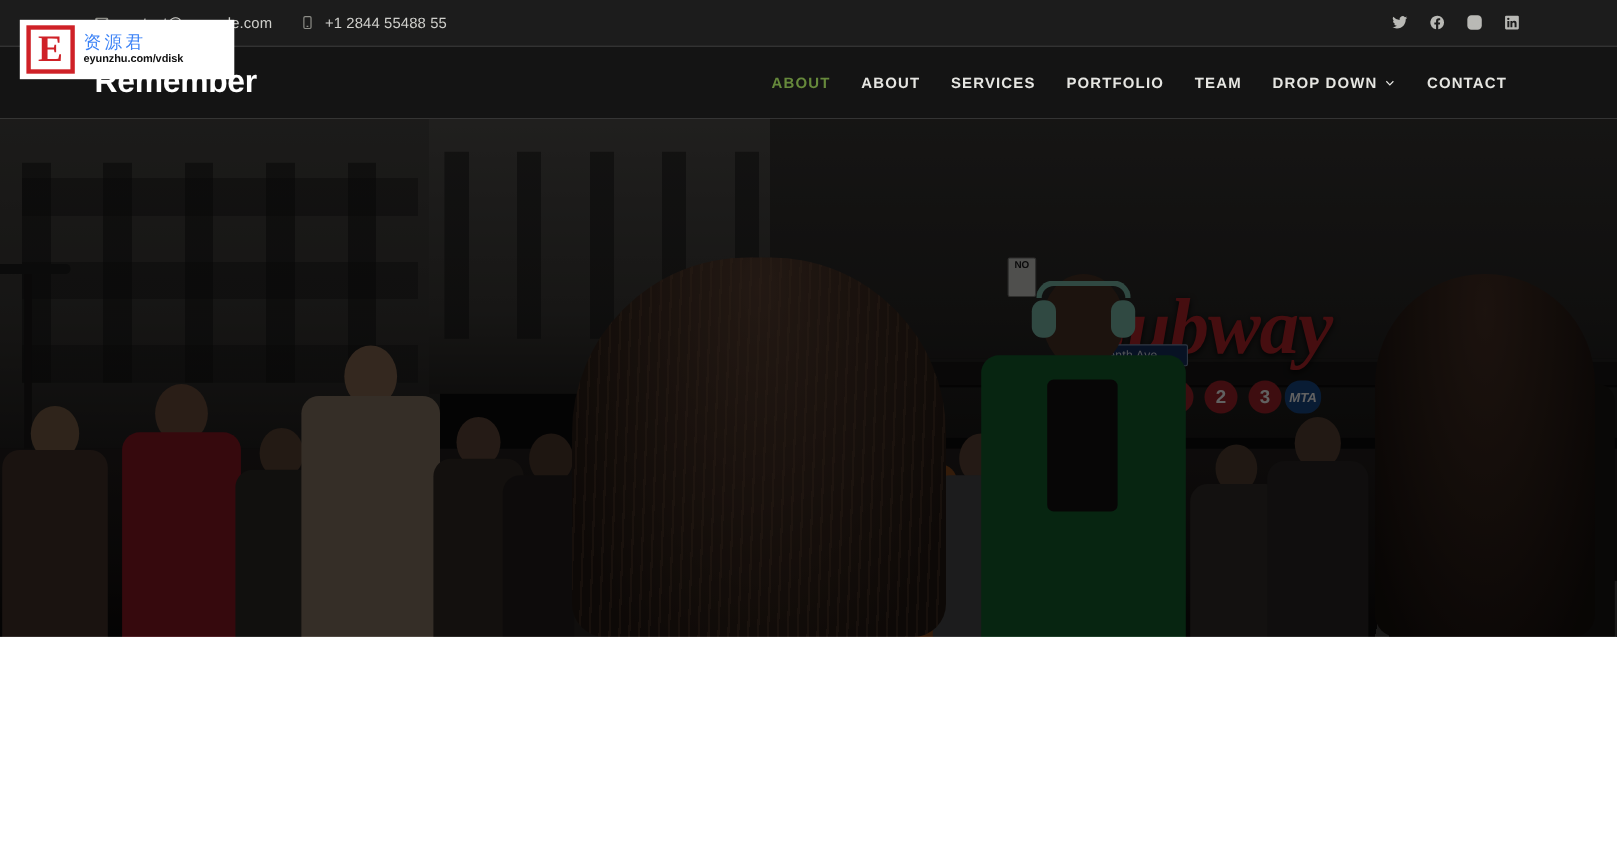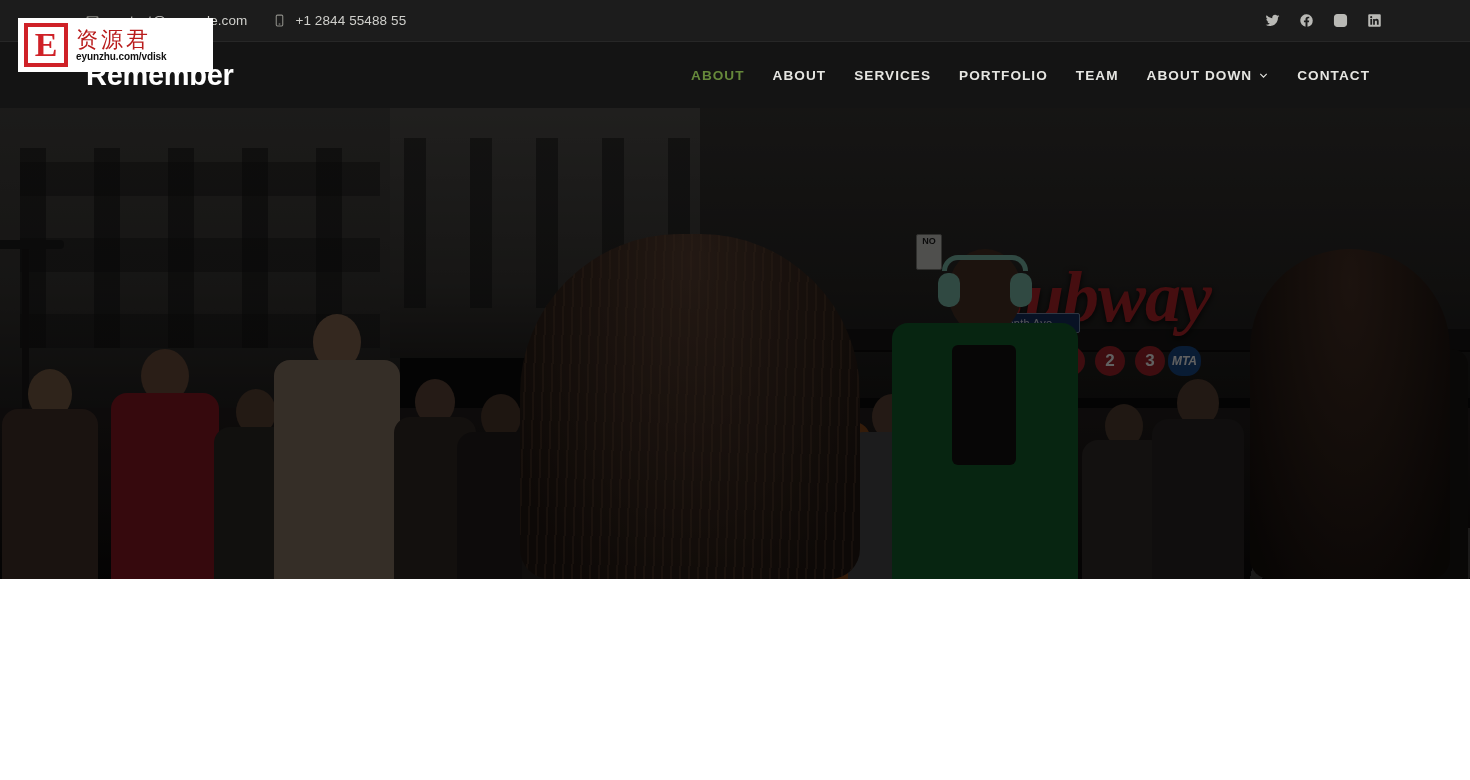--- a/index.html
+++ b/index.html
@@ -242,21 +242,21 @@
   .wm-logo {
     width:44px; height:44px; background:#ffffff; border:4px solid #cf2127;
     display:flex; align-items:center; justify-content:center; flex:0 0 auto;
   }
   .wm-logo span {
     color:#cf2127; font-family:"Liberation Serif", serif;
     font-size:34px; font-weight:bold; line-height:1;
   }
   .wm-right { display:flex; flex-direction:column; justify-content:center; gap:1px; }
   .wm-cn {
-    color:#b91c1c; font-size:22px; letter-spacing:3px; line-height:1.05;
+    color:#3b82f6; font-size:16px; letter-spacing:3px; line-height:1.05;
     font-family:"DejaVu Sans", sans-serif; font-weight:500;
   }
   .wm-url { color:#111; font-size:10px; font-weight:bold; line-height:1.05; letter-spacing:-0.1px;text-align:right; }
 
   
   .content-area {
     position:absolute; top:579px; left:0; width:1470px; height:201px; background:#ffffff;
   }
 </style>
 </head>
@@ -328,21 +328,21 @@
       <a class="navlink" href="#">
         <span>SERVICES</span>
       </a>
       <a class="navlink" href="#">
         <span>PORTFOLIO</span>
       </a>
       <a class="navlink" href="#">
         <span>TEAM</span>
       </a>
       <a class="navlink" href="#">
-        <span>ABOUT DOWN</span>
+        <span>DROP DOWN</span>
         <span class="chev">
           <svg viewBox="0 0 24 24" fill="none" stroke="currentColor" stroke-width="2.4">
             <path d="M5 8.5 L12 15.5 L19 8.5"></path>
           </svg>
         </span>
       </a>
       <a class="navlink" href="#">
         <span>CONTACT</span>
       </a>
     </nav>

